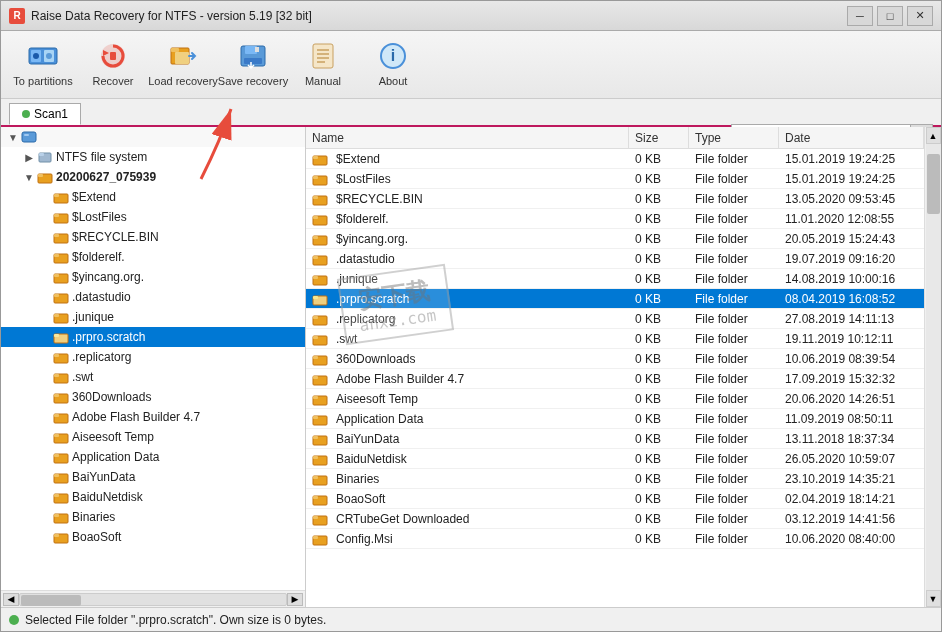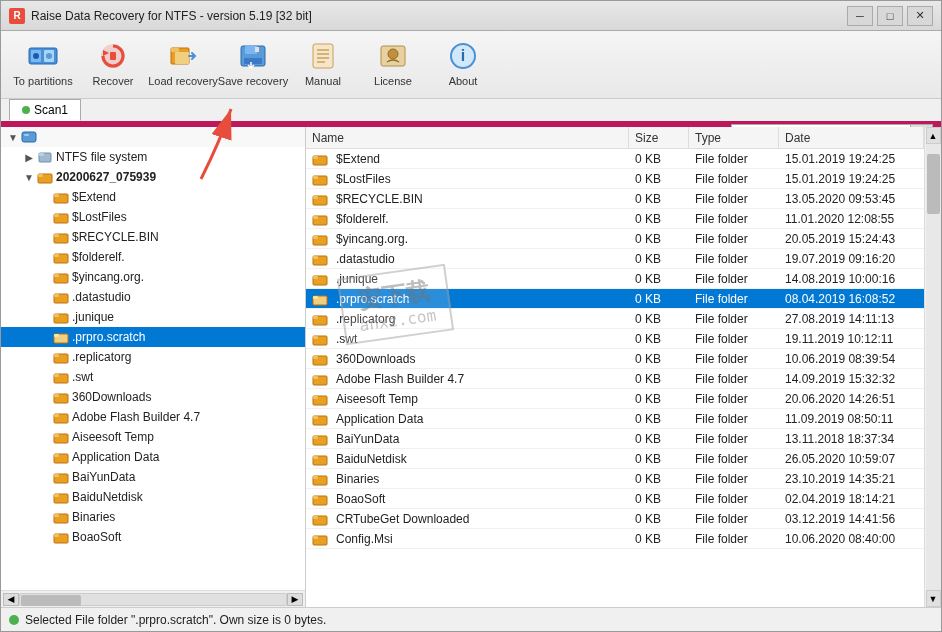--- a/index.html
+++ b/index.html
@@ -429,43 +429,33 @@
           <rect x="6" y="4" width="20" height="24" rx="2" fill="#f5e6c8" stroke="#c8a060" stroke-width="1"></rect>
           <line x1="10" y1="10" x2="22" y2="10" stroke="#c8a060" stroke-width="1.5"></line>
           <line x1="10" y1="14" x2="22" y2="14" stroke="#c8a060" stroke-width="1.5"></line>
           <line x1="10" y1="18" x2="22" y2="18" stroke="#c8a060" stroke-width="1.5"></line>
           <line x1="10" y1="22" x2="18" y2="22" stroke="#c8a060" stroke-width="1.5"></line>
         </svg>
       </div>
       <span class="toolbar-btn-label">Manual</span>
     </div>
 
-    <div class="toolbar-btn">
-      <div class="toolbar-btn-icon">
-        <svg width="32" height="32" viewBox="0 0 32 32">
-          <rect x="4" y="6" width="24" height="20" rx="2" fill="#e8d0a0" stroke="#b09050" stroke-width="1"></rect>
-          <circle cx="16" cy="14" r="5" fill="#c09040" stroke="#907020" stroke-width="1"></circle>
-          <path d="M10 22 Q16 18 22 22" stroke="#907020" stroke-width="1.5" fill="none"></path>
-        </svg>
-      </div>
-      <span class="toolbar-btn-label">License</span>
-    </div>
 
     <div class="toolbar-btn">
       <div class="toolbar-btn-icon">
         <svg width="32" height="32" viewBox="0 0 32 32">
           <circle cx="16" cy="16" r="12" fill="#d0e8f8" stroke="#4a90d9" stroke-width="2"></circle>
           <text x="16" y="21" text-anchor="middle" font-size="16" font-weight="bold" fill="#2a6aaa">i</text>
         </svg>
       </div>
       <span class="toolbar-btn-label">About</span>
     </div>
   </div>
 
-  <div style="display:flex; align-items:stretch; background:#f0f0f0; border-bottom:6px solid #be185d; flex-shrink:0; height:28px;">
+  <div style="display:flex; align-items:stretch; background:#f0f0f0; border-bottom:2px solid #be185d; flex-shrink:0; height:28px;">
     <div style="display:flex; align-items:flex-end; padding:0 8px;">
       <div class="tab">
         <div class="tab-dot"></div>
         <span>Scan1</span>
       </div>
     </div>
     <div style="flex:1;"></div>
     <div style="display:flex; align-items:center; padding:0 8px;margin-top:36px;">
       <input class="search-input" type="text" placeholder="Quick find..." style="">
       <div class="search-btn">
@@ -831,21 +821,21 @@
             <div class="file-row">
               <div class="file-cell file-cell-name">
                 <svg width="16" height="16" viewBox="0 0 16 16" style="flex-shrink:0;margin-right:4px;">
                     <rect x="1" y="5" width="14" height="9" rx="1" fill="#e8a020" stroke="#c07010" stroke-width="1"></rect>
                     <rect x="1" y="5" width="5" height="3" rx="1" fill="#f0c060"></rect>
                   </svg>
                 <span>Adobe Flash Builder 4.7</span>
               </div>
               <div class="file-cell file-cell-size">0 KB</div>
               <div class="file-cell file-cell-type">File folder</div>
-              <div class="file-cell file-cell-date">14.09.2019 15:32:32</div>
+              <div class="file-cell file-cell-date">17.09.2019 15:32:32</div>
             </div>
 
             <div class="file-row">
               <div class="file-cell file-cell-name">
                 <svg width="16" height="16" viewBox="0 0 16 16" style="flex-shrink:0;margin-right:4px;">
                     <rect x="1" y="5" width="14" height="9" rx="1" fill="#e8a020" stroke="#c07010" stroke-width="1"></rect>
                     <rect x="1" y="5" width="5" height="3" rx="1" fill="#f0c060"></rect>
                   </svg>
                 <span>Aiseesoft Temp</span>
               </div>

